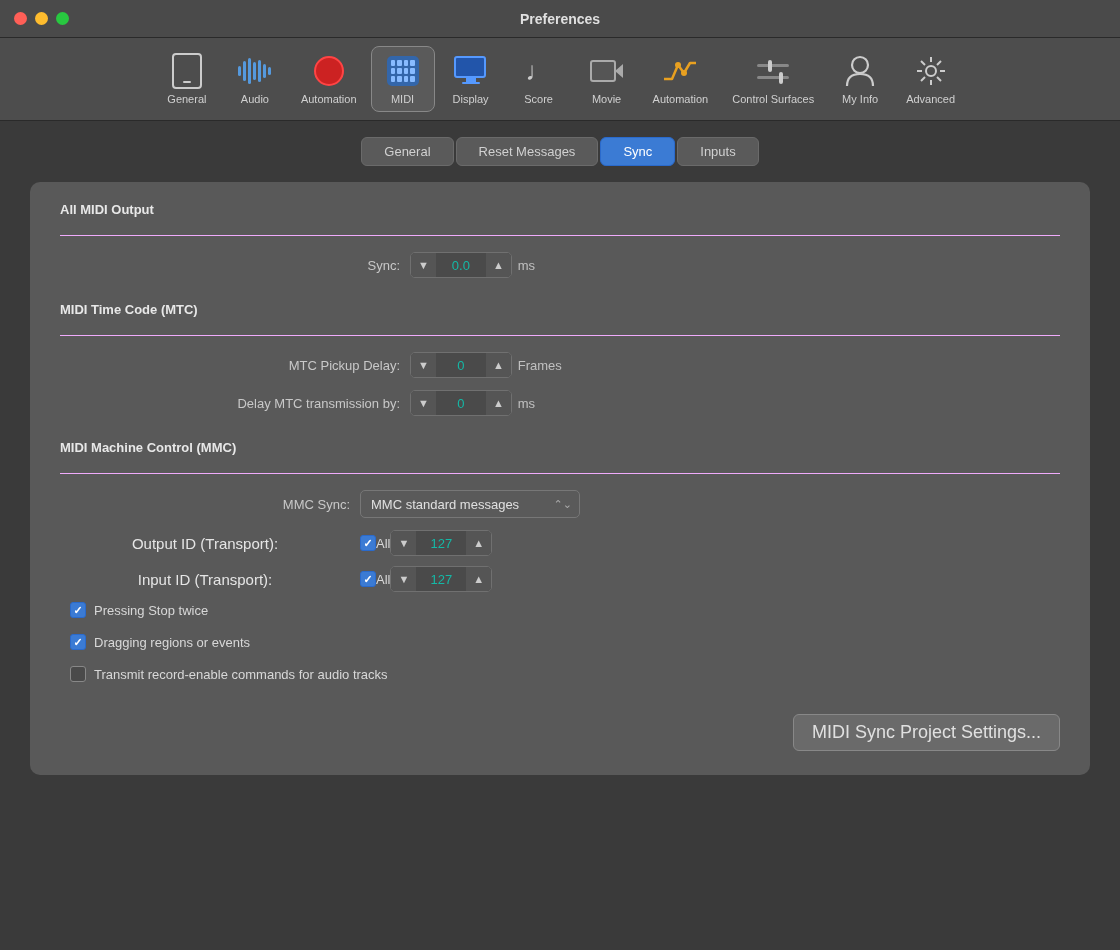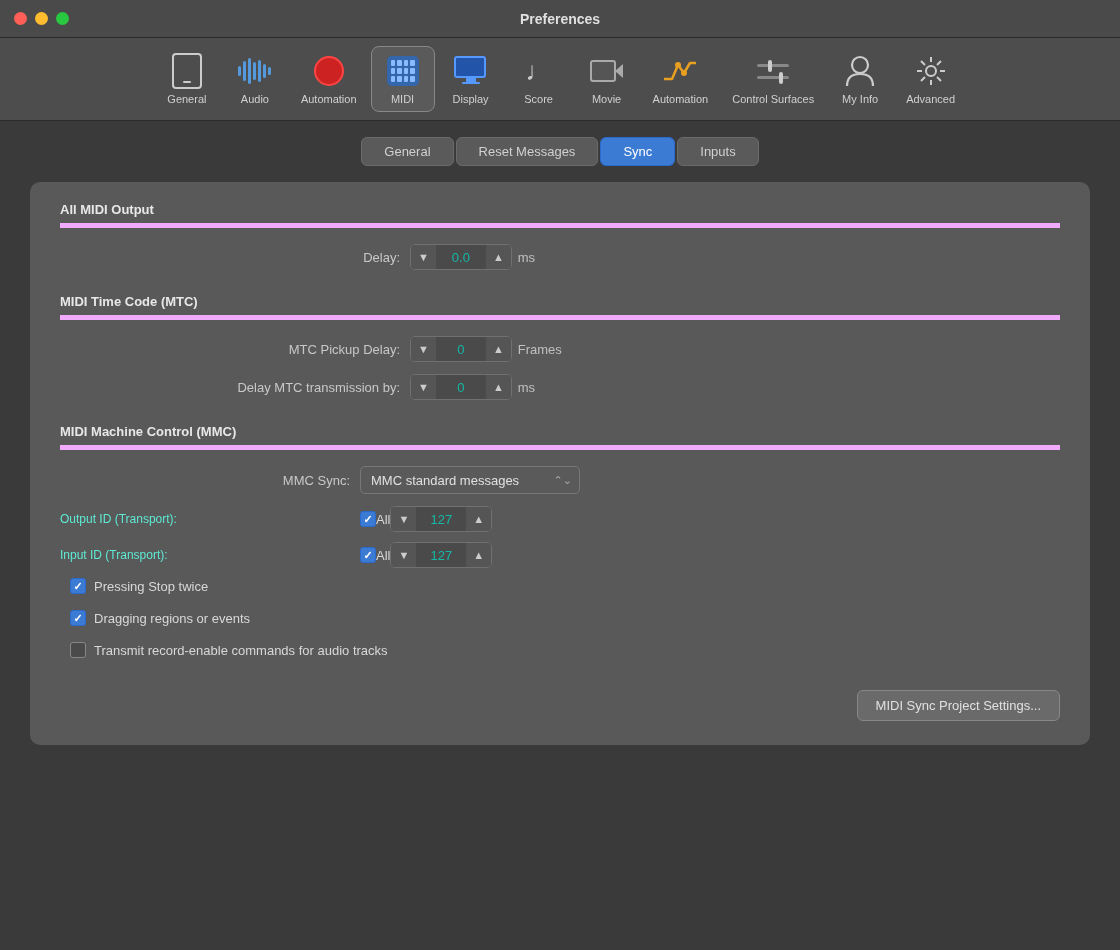--- a/index.html
+++ b/index.html
@@ -119,22 +119,22 @@
       background: #595959;
       border-radius: 10px;
       padding: 20px 30px 24px;
     }
 
     
     .section-title {
       font-size: 13px;
       font-weight: 600;
       color: #e8e8e8;
-      padding-bottom: 6px;
-      border-bottom: 5px solid #f0abfc;
+      padding-bottom: 18px;
+      border-bottom: 1px solid #f0abfc;
       margin-bottom: 16px;
     }
 
     .section {
       margin-bottom: 24px;
     }
 
     
     .form-row {
       display: flex;
@@ -252,23 +252,23 @@
       color: #d8d8d8;
     }
 
     
     .id-row {
       display: flex;
       align-items: center;
       margin-bottom: 10px;
     }
     .id-label {
-      text-align: left;
-      font-size: 12px;
-      color: #5eead4;
+      text-align: center;
+      font-size: 15px;
+      color: #e5e5e5;
       flex-shrink: 0;
     }
     .id-controls {
       display: flex;
       align-items: center;
       gap: 0;
       margin-left: 10px;
     }
 
     
@@ -295,21 +295,21 @@
     .bottom-row {
       display: flex;
       justify-content: flex-end;
       margin-top: 10px;
     }
     .project-settings-btn {
       background: #6a6a6a;
       border: 1px solid #888;
       border-radius: 6px;
       color: #e0e0e0;
-      font-size: 13px;
+      font-size: 18px;
       padding: 7px 18px;
       cursor: pointer;
     }
 
     
     .general-icon-box {
       width: 30px;
       height: 36px;
       border: 2.5px solid #ccc;
       border-radius: 4px;
@@ -528,21 +528,21 @@
     <div class="tab inactive">
       <span>Inputs</span>
     </div>
   </div>
 
   <div class="panel">
 
     <div class="section">
       <div class="section-title">All MIDI Output</div>
       <div class="form-row">
-        <div class="form-label" style="width:340px;">Delay:</div>
+        <div class="form-label" style="width:340px;">Sync:</div>
         <div class="form-controls">
           <div class="stepper">
             <button class="stepper-dec">▼</button>
             <span class="stepper-value">0.0</span>
             <button class="stepper-inc">▲</button>
           </div>
           <span class="unit-label">ms</span>
         </div>
       </div>
     </div>

